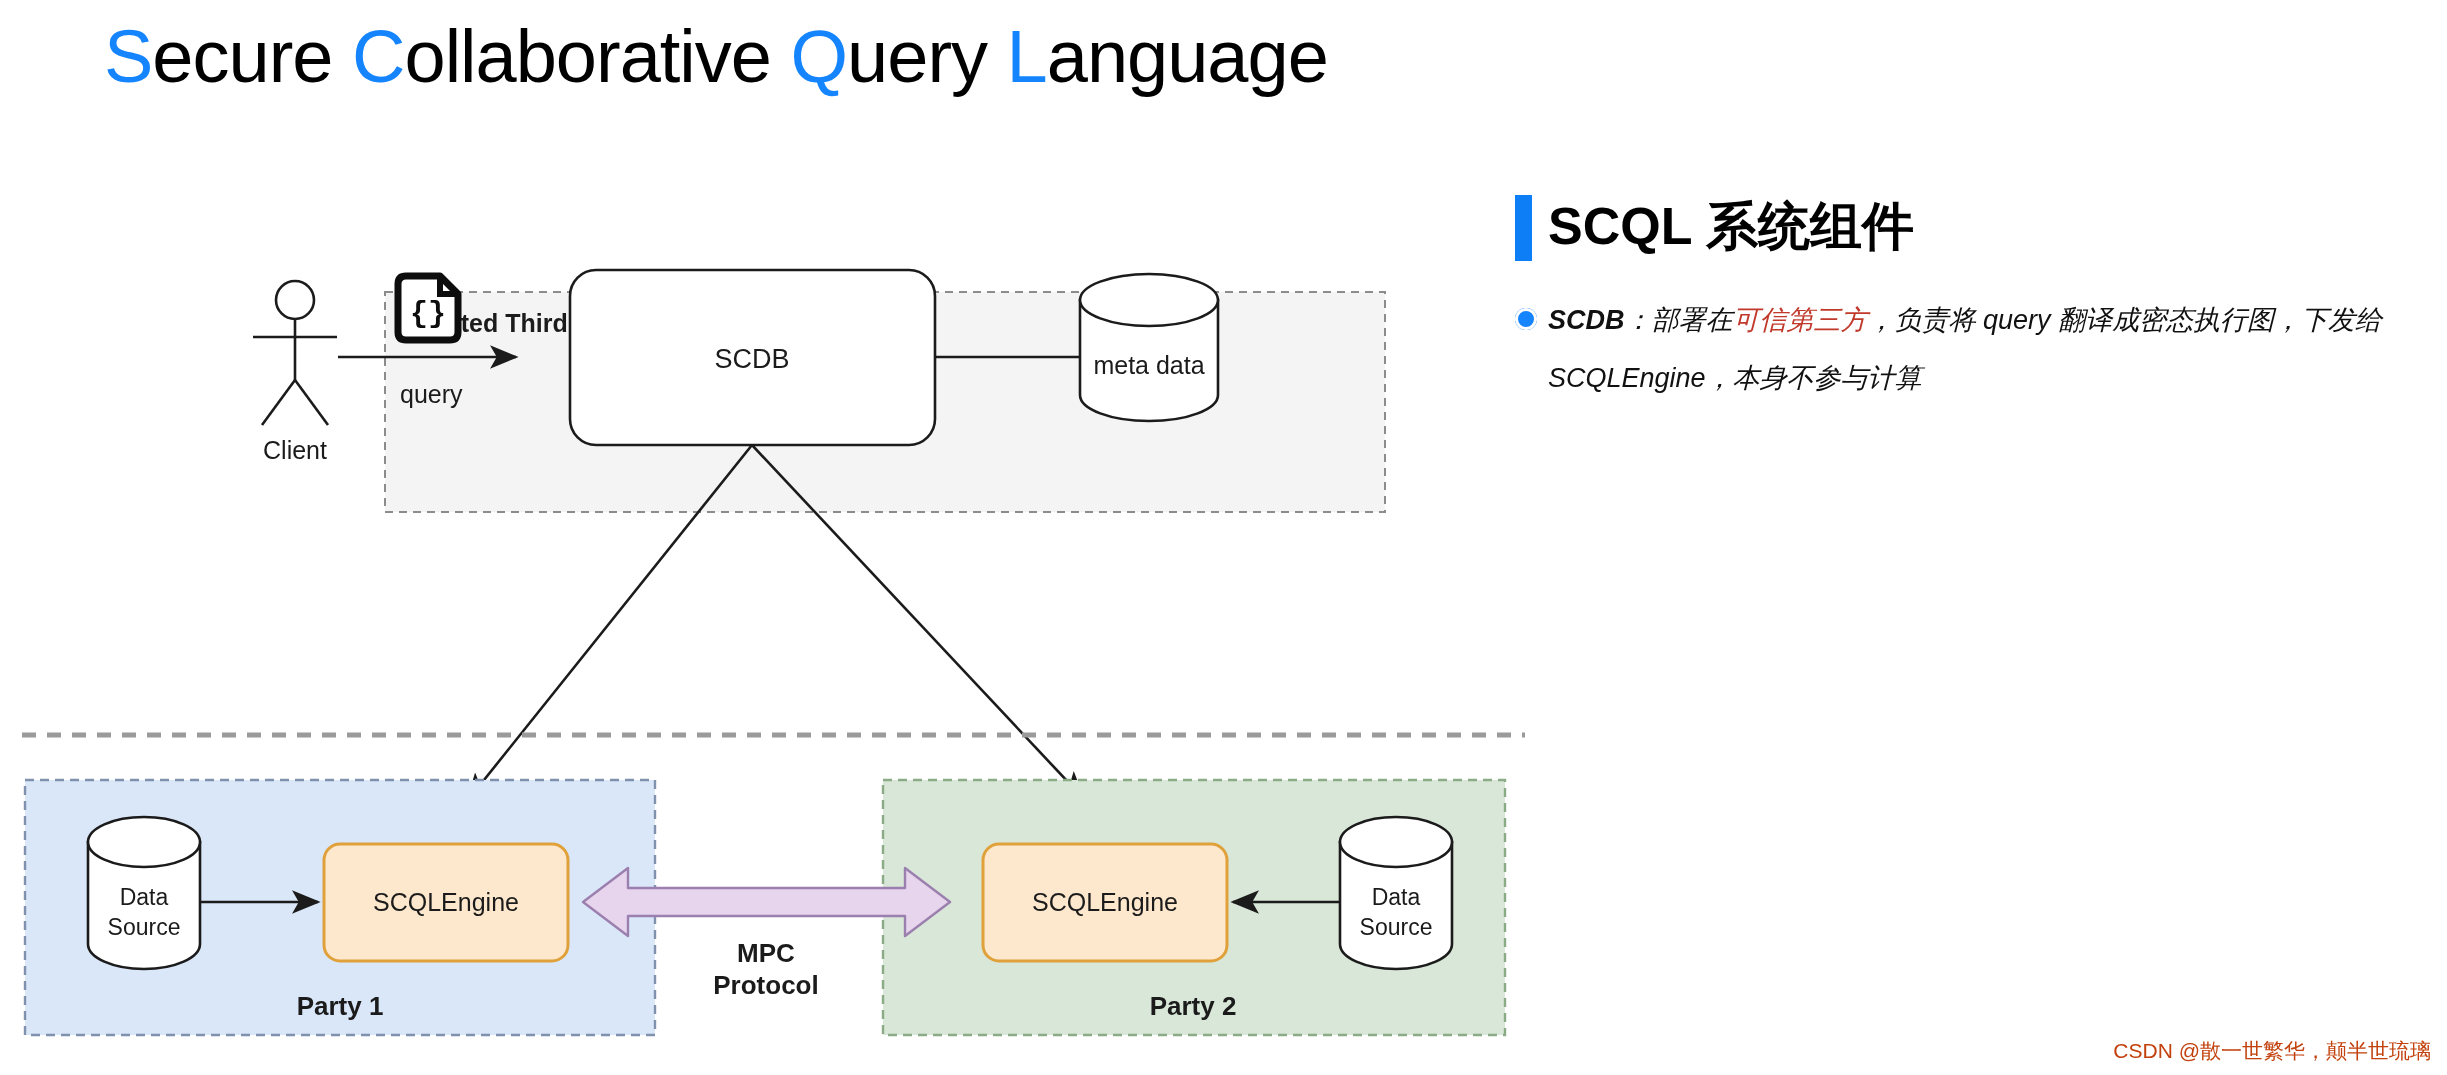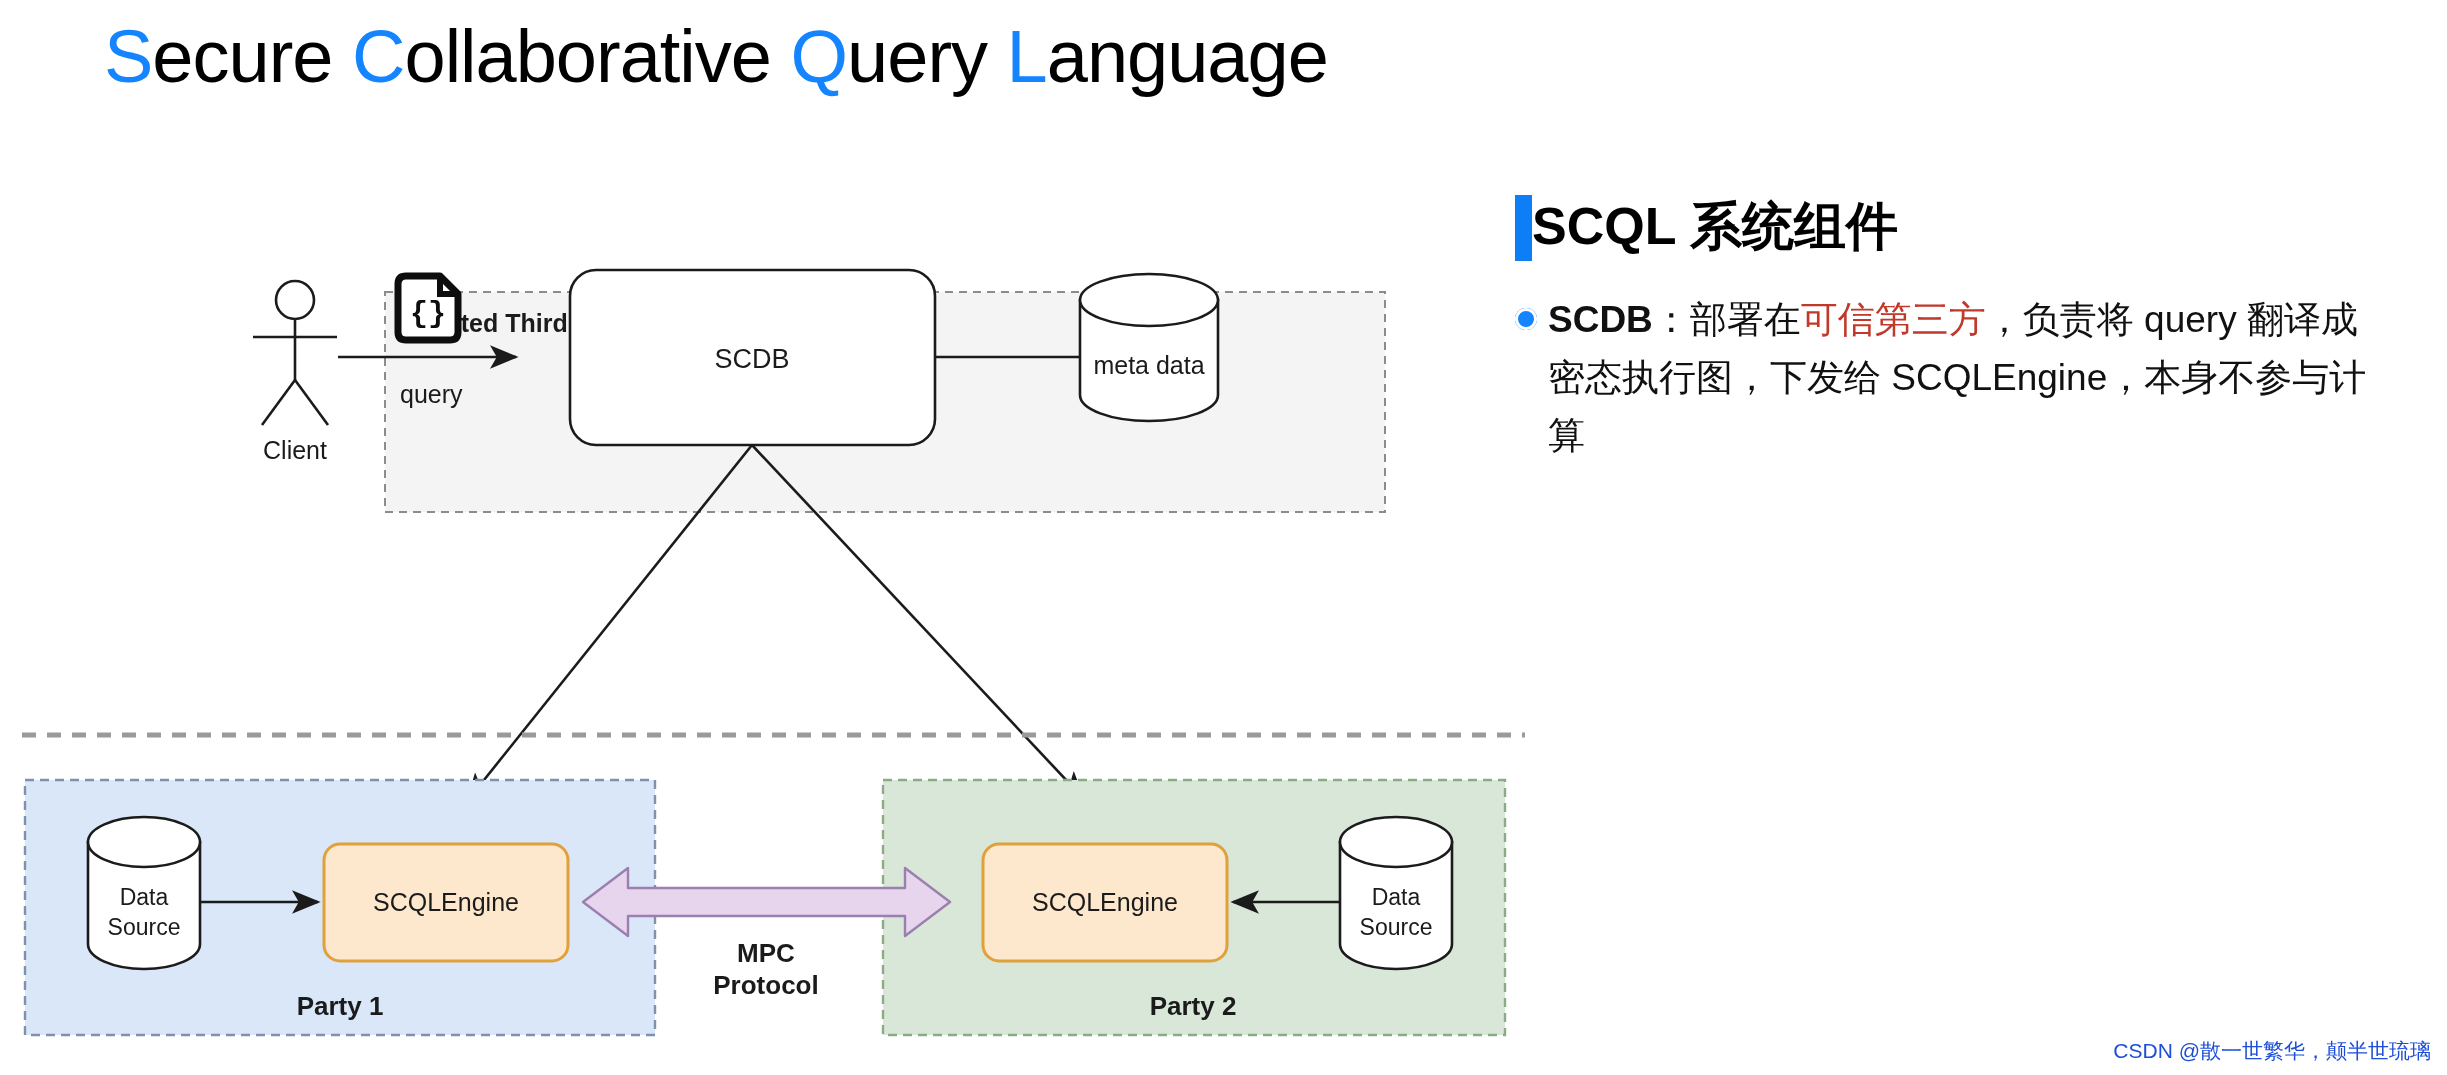--- a/index.html
+++ b/index.html
@@ -31,20 +31,21 @@
   
   #right-panel {
     position: absolute;
     left: 1515px;
     top: 195px;
     width: 900px;
   }
   #panel-heading-row {
     display: flex;
     align-items: stretch;
+    gap: 16px;
     height: 66px;
   }
   #panel-accent-bar {
     width: 17px;
     background: #0d7ef5;
     flex: 0 0 auto;
   }
   #panel-heading-text {
     font-size: 52px;
     font-weight: bold;
@@ -62,24 +63,25 @@
     flex: 0 0 auto;
     width: 22px;
     height: 22px;
     border-radius: 50%;
     background: #1585ff;
     box-shadow: inset 0 0 0 3px #ffffff, inset 0 0 0 7px #1585ff;
     margin-top: 17px;
     margin-right: 11px;
   }
   .bullet-text {
-    font-size: 37px;
+    font-size: 27px;
     line-height: 58px;
     color: #111111;
     width: 840px;
+    font-style: italic;
   }
   .bullet-text .term { font-weight: bold; }
   .bullet-text .hl { color: #c0392b; }
 
   
   #diagram {
     position: absolute;
     left: 0;
     top: 240px;
     width: 1560px;
@@ -91,21 +93,21 @@
     font-family: "Liberation Sans", "DejaVu Sans", sans-serif;
     fill: #1b1b1b;
   }
 
   
   #watermark {
     position: absolute;
     right: 16px;
     bottom: 10px;
     font-size: 21px;
-    color: #1d4ed8;
+    color: #c2410c;
     white-space: nowrap;
   }
 </style>
 </head>
 <body>
 
 <div id="slide-title">
   <span class="accent">S</span><span>ecure</span>
   <span class="accent">C</span><span>ollaborative</span>
   <span class="accent">Q</span><span>uery</span>

